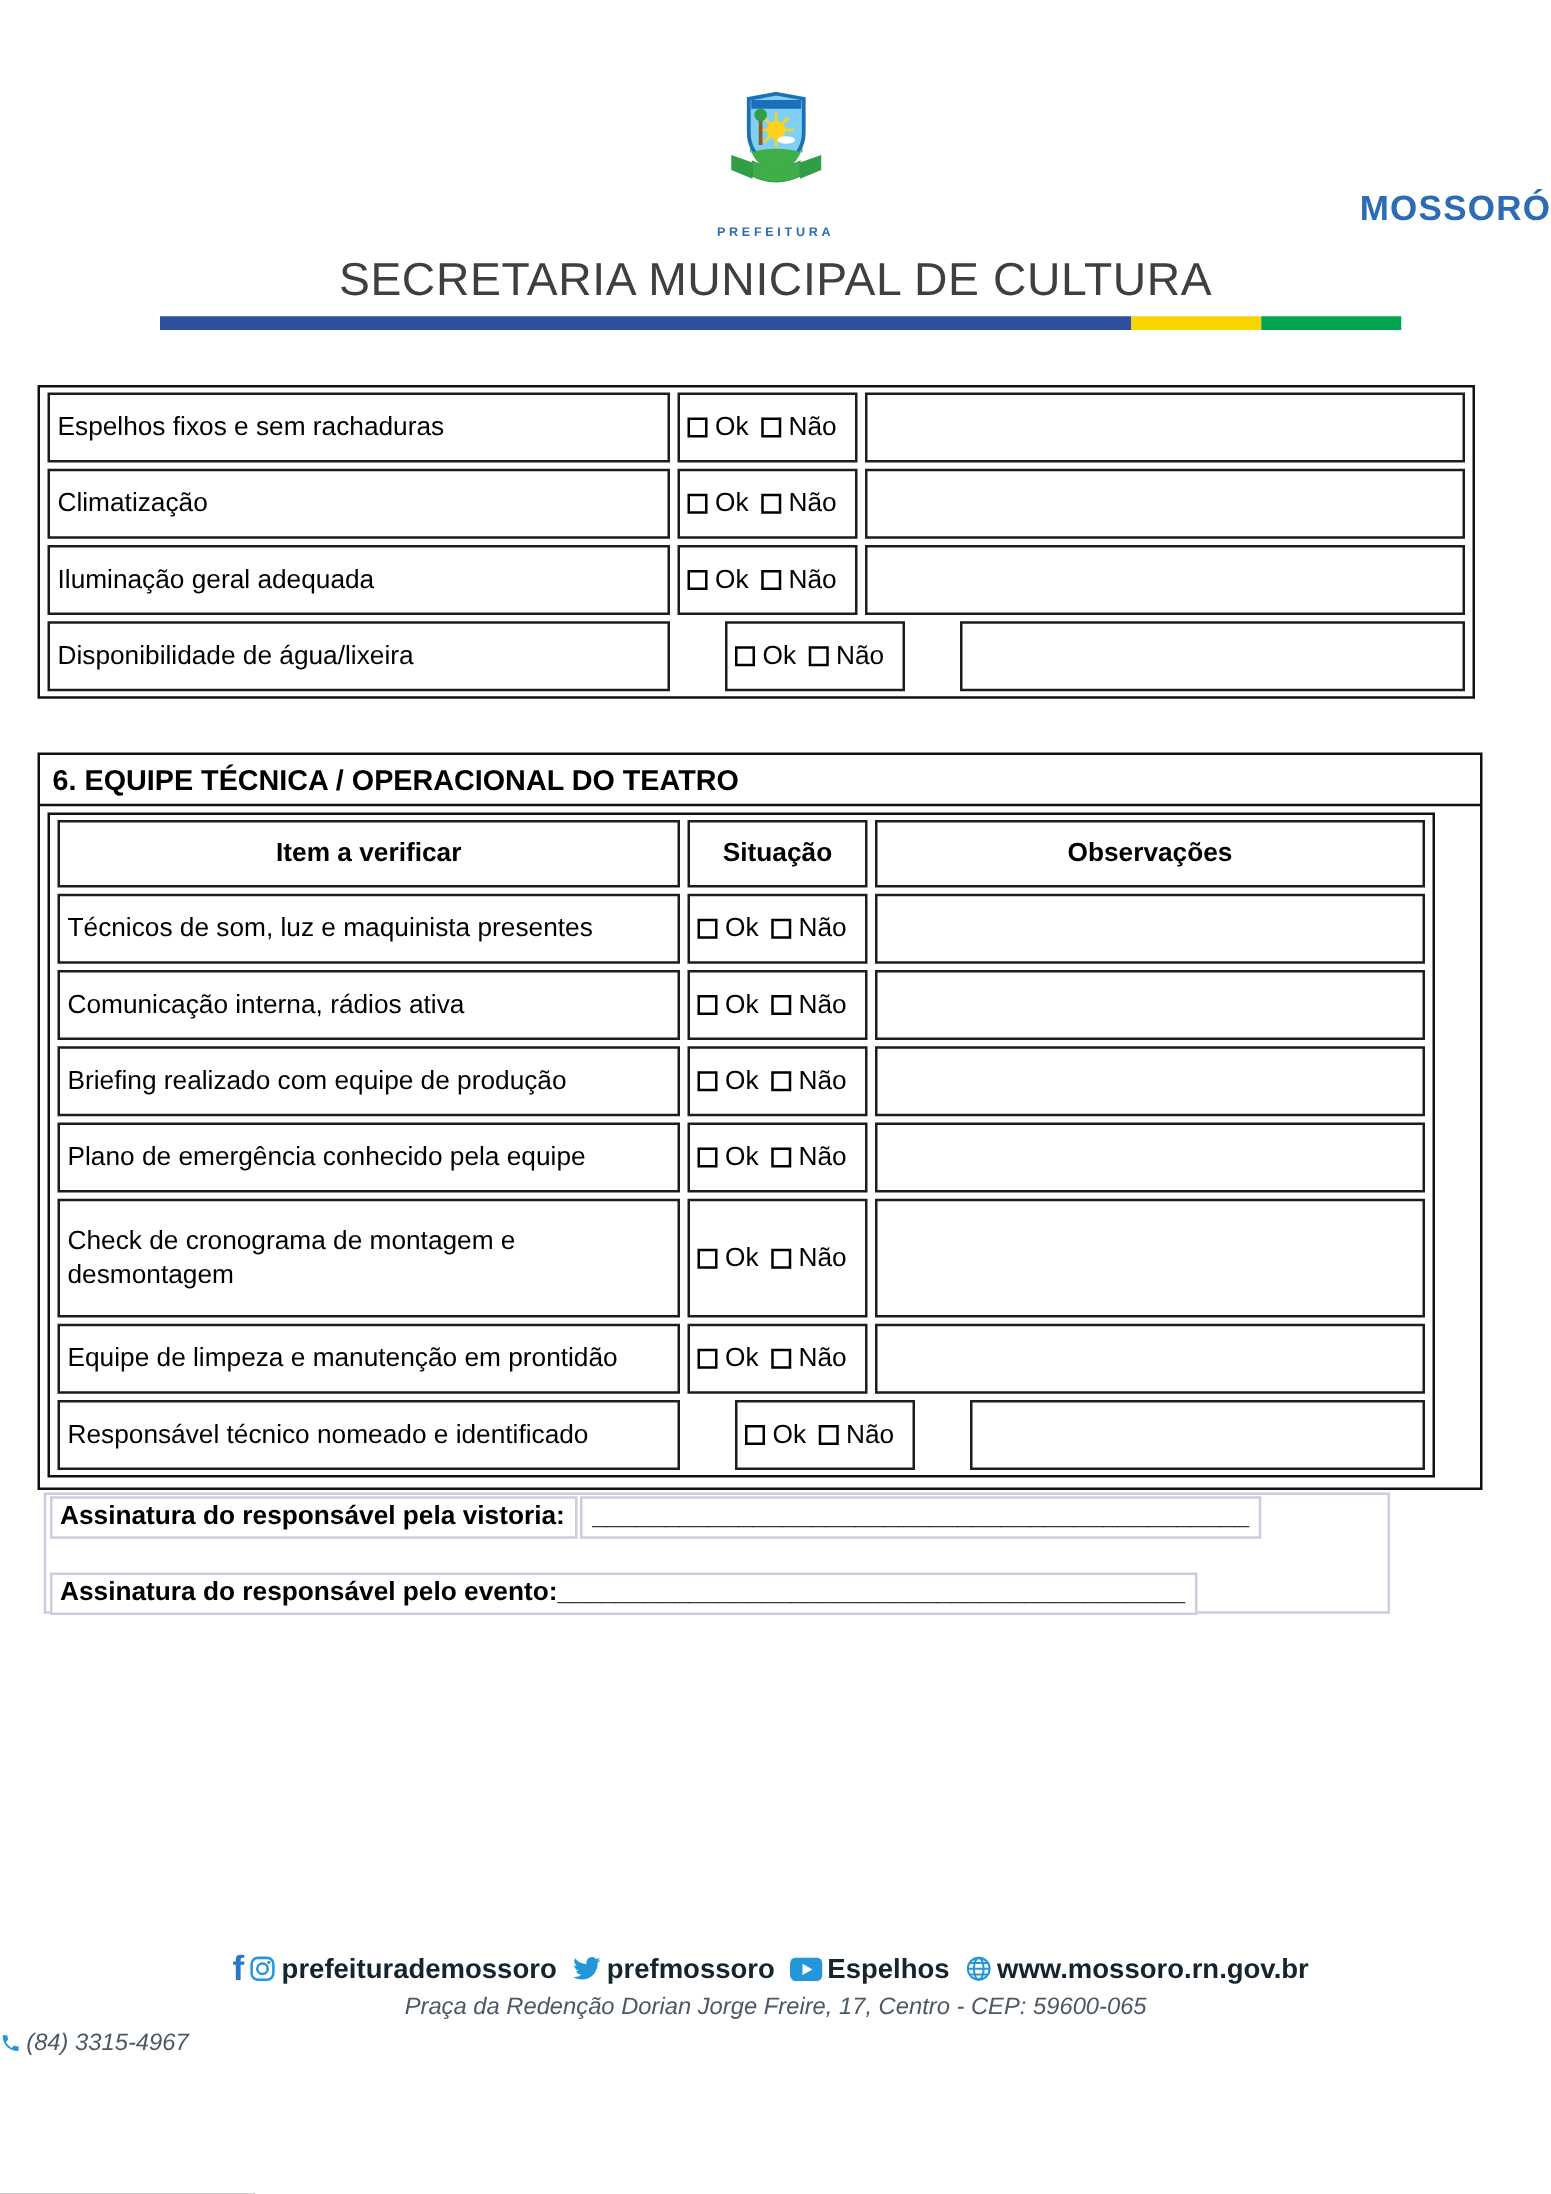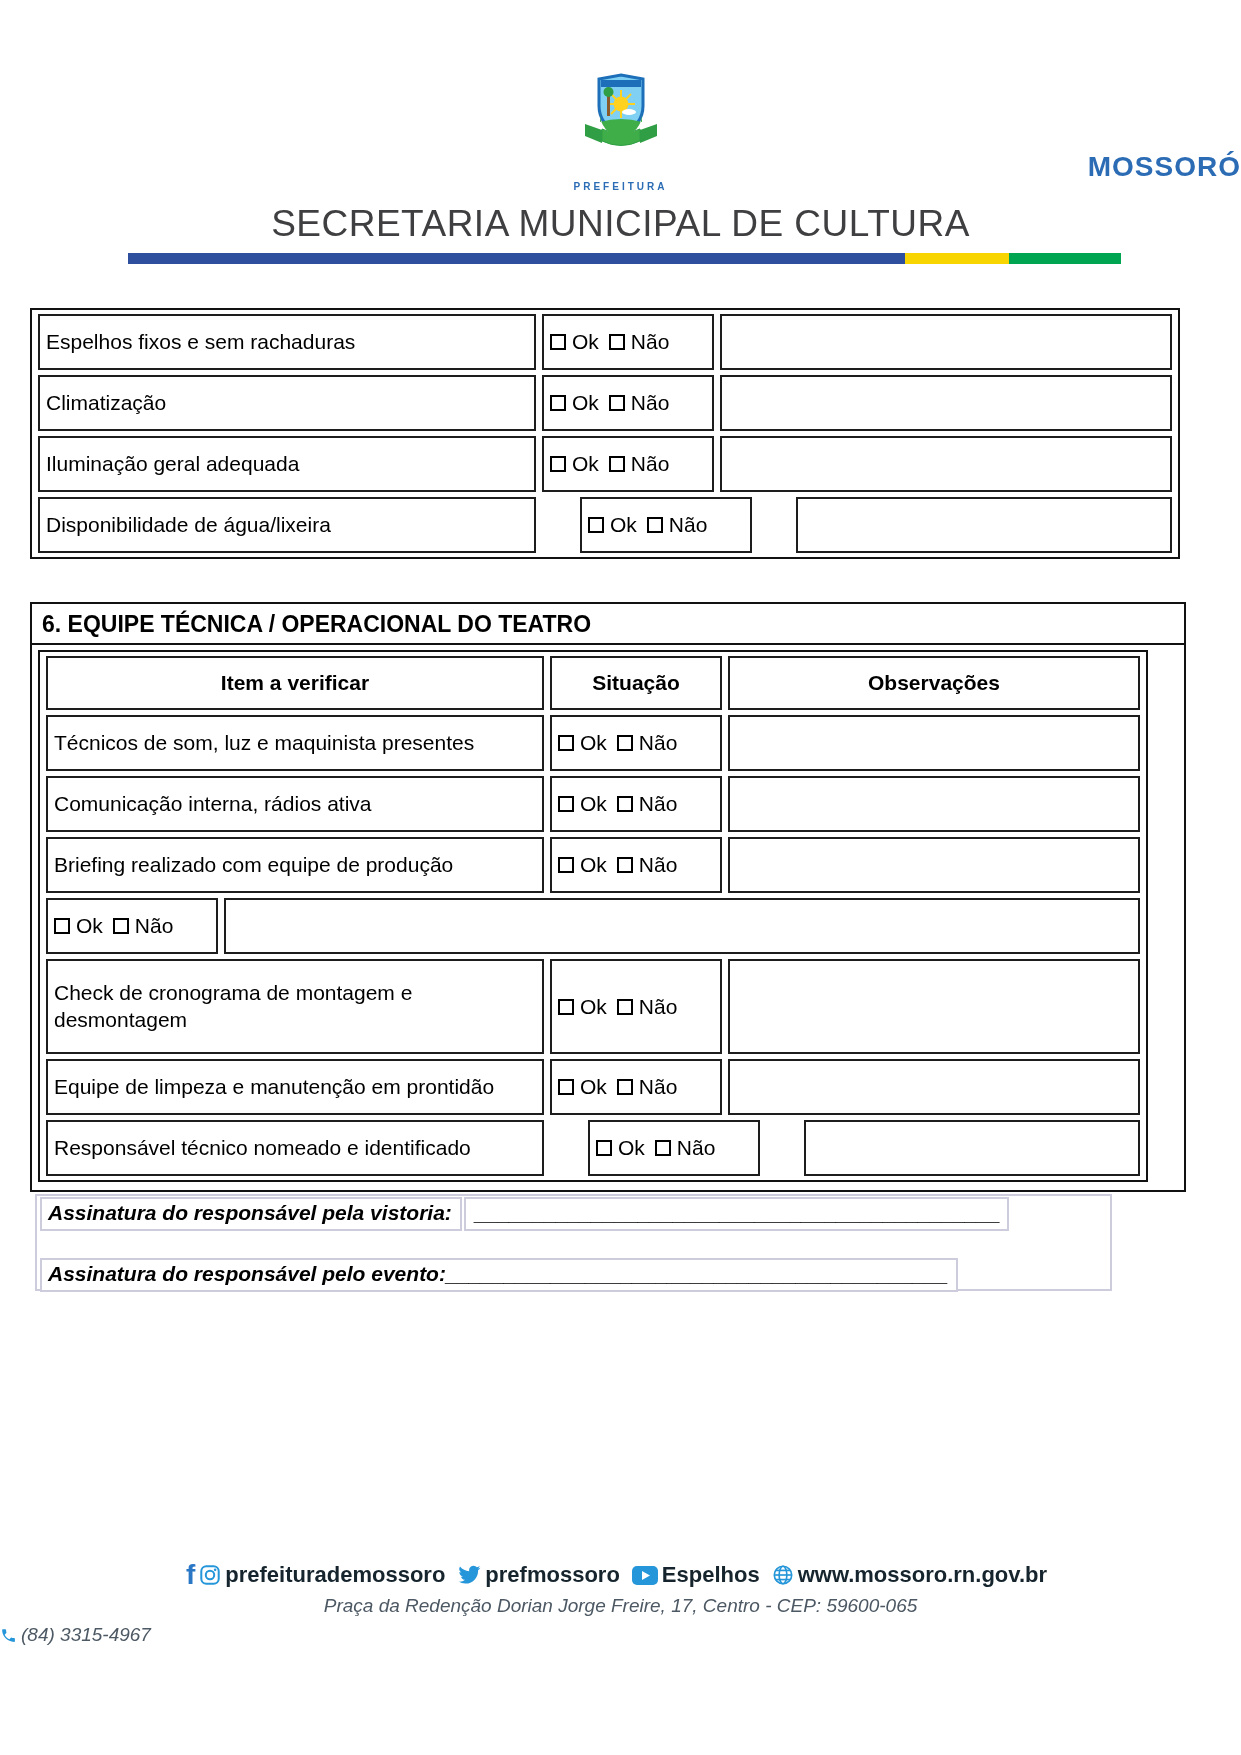--- a/index.html
+++ b/index.html
@@ -27,40 +27,40 @@
   .brand-bar .y{width:104px;background:var(--bar-yellow);}
   .brand-bar .g{width:112px;background:var(--bar-green);}
   
   .tframe{border:2px solid var(--line-black);padding:4px 6px;}
   .t1{position:absolute;left:30px;top:308px;width:1150px;}
   .trow{display:flex;gap:6px;margin-bottom:5px;}
   .trow:last-child{margin-bottom:0;gap:44px;}
   .cell{border:2px solid #1d1d1d;background:#fff;min-height:56px;
     display:flex;align-items:center;font-size:21px;}
   .cell.item{width:498px;padding:2px 6px;line-height:1.25;}
-  .cell.status{width:172px;padding:2px 6px;white-space:nowrap;}
+  .cell.status{width:144px;padding:2px 6px;white-space:nowrap;}
   .cell.obs{flex:1;}
   .cb{display:inline-block;width:16px;height:16px;border:2px solid #000;
     background:#fff;margin-right:6px;flex:0 0 auto;}
   .cbl{margin-right:10px;}
   .cbl:last-child{margin-right:0;}
   
   .s6{position:absolute;left:30px;top:602px;width:1156px;border:2px solid var(--line-black);}
   .s6-title{font-size:23px;font-weight:bold;padding:7px 10px 5px 10px;
     border-bottom:2px solid var(--line-black);}
   .s6-inner{margin:5px 36px 8px 6px;}
   .cell.hdr{font-weight:bold;justify-content:center;min-height:54px;font-size:21px;}
   .trow.tall .cell{min-height:95px;}
   .trow.tall .cell.item span{display:block;max-width:400px;}
   
   .sig{position:absolute;left:35px;top:1194px;width:1077px;height:97px;
     border:2px solid var(--sig-border);}
   .sig-row1{position:absolute;left:3px;top:1px;display:flex;align-items:flex-start;}
   .sig-box{border:2px solid var(--sig-border);background:#fff;
-    font-size:21px;font-weight:bold;padding:2px 8px 4px 6px;white-space:nowrap;font-style:italic;}
+    font-size:21px;font-weight:bold;padding:2px 8px 4px 6px;white-space:nowrap;}
   .sig-line-box{border:2px solid var(--sig-border);background:#fff;margin-left:2px;
     font-size:21px;font-weight:bold;padding:2px 8px 4px 8px;white-space:nowrap;}
   .sig-row2{position:absolute;left:3px;top:62px;}
   
   .f-line1{position:absolute;left:0;right:0;top:1562px;display:flex;
     justify-content:center;align-items:center;font-size:22px;font-weight:bold;
     color:var(--footer-dark);}
   .f-line1 .txt{margin:0 10px 0 4px;}
   .f-line1 .ic{display:inline-flex;align-items:center;margin-left:2px;}
   .fb-f{color:#2a77c5;font-size:28px;font-weight:bold;line-height:22px;margin-right:2px;}
@@ -184,20 +184,21 @@
         <div class="cell item">Briefing realizado com equipe de produção</div>
         <div class="cell status">
           <span class="cb"></span>
             <span class="cbl">Ok</span>
           <span class="cb"></span>
             <span class="cbl">Não</span>
         </div>
         <div class="cell obs"></div>
       </div>
       <div class="trow">
+        <div class="cell item">Plano de emergência conhecido pela equipe</div>
         <div class="cell status">
           <span class="cb"></span>
             <span class="cbl">Ok</span>
           <span class="cb"></span>
             <span class="cbl">Não</span>
         </div>
         <div class="cell obs"></div>
       </div>
       <div class="trow tall">
         <div class="cell item">

